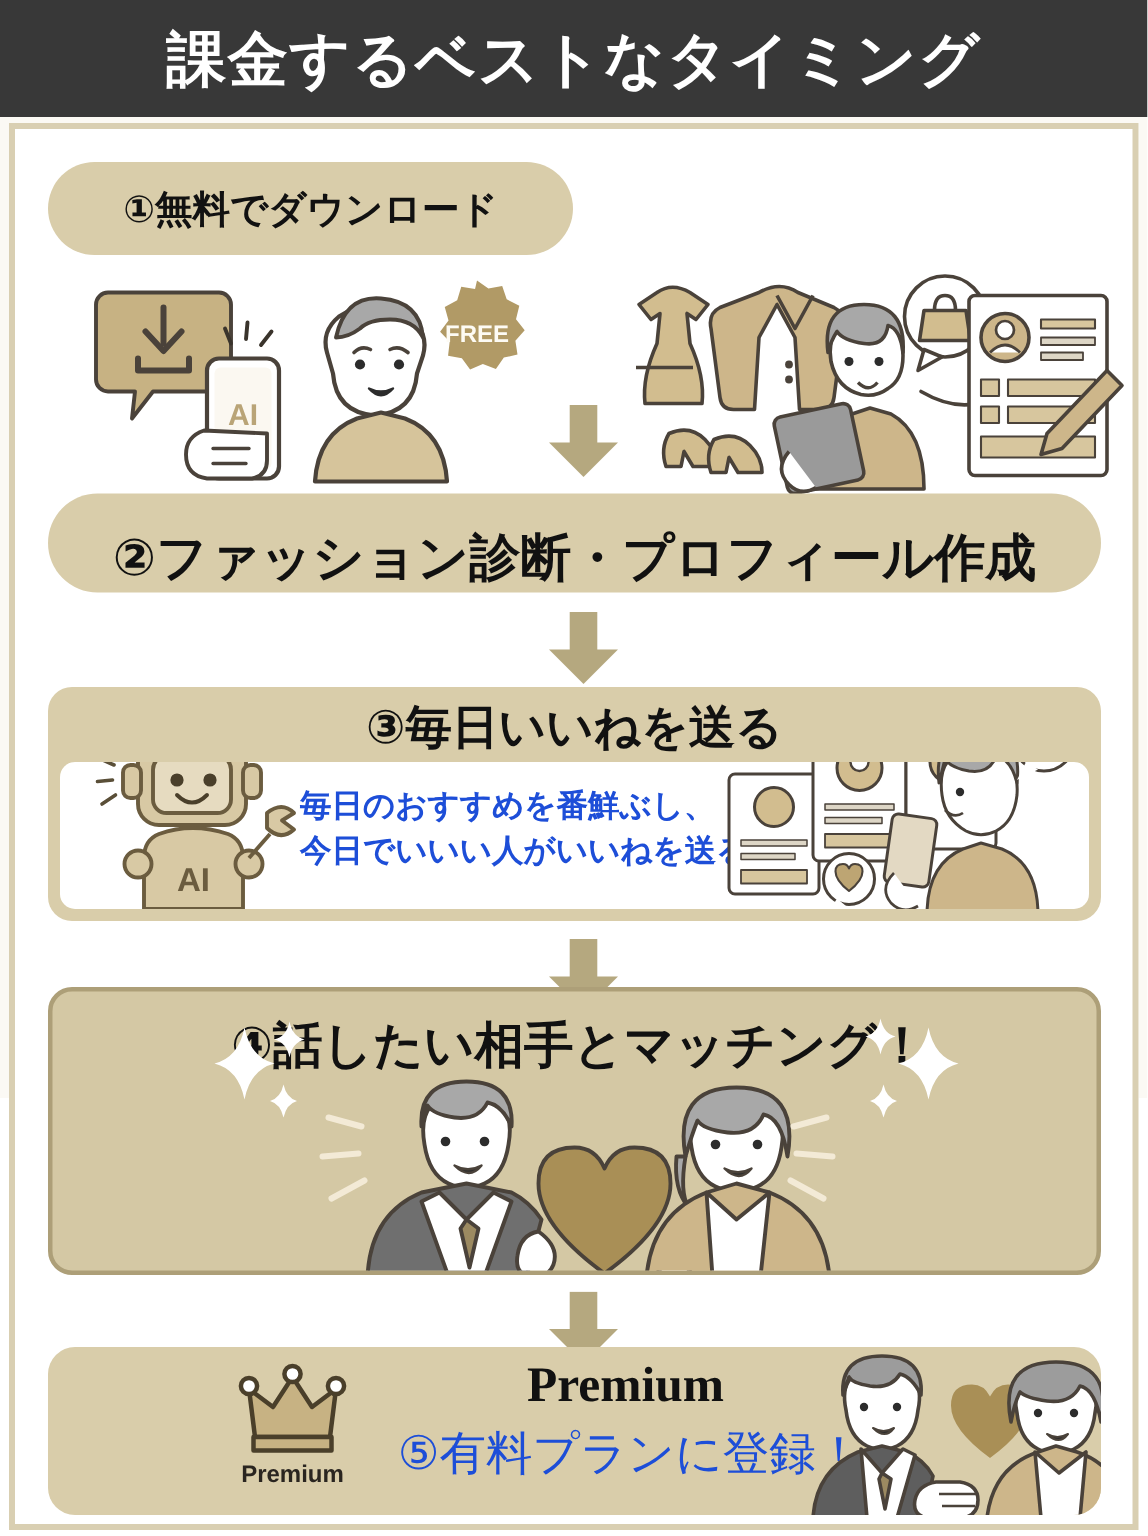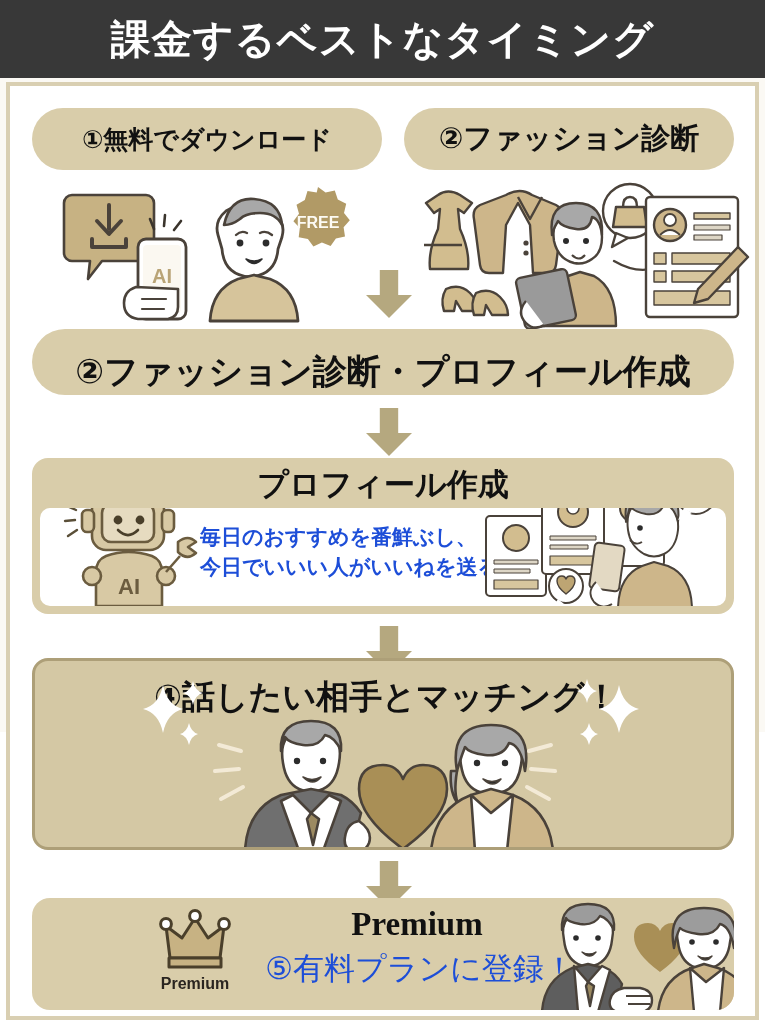--- a/index.html
+++ b/index.html
@@ -163,23 +163,20 @@
 <div id="page">
 
   <div class="titlebar">
     <div class="title">課金するベストなタイミング</div>
   </div>
 
   <div class="frame">
 
     <div class="pill" id="pill-a">
       <span class="ptext">①無料でダウンロード</span>
-    </div>
-    <div class="pill" id="pill-b">
-      <span class="ptext">②ファッション診断</span>
     </div>
 
     <div class="illo" id="illo-a">
       <svg width="320" height="140" viewBox="0 0 320 140">
 
         <g stroke="#4a423a" stroke-width="2.6" fill="#c7b283" stroke-linejoin="round">
           <path d="M22 14 h74 a8 8 0 0 1 8 8 v50 a8 8 0 0 1 -8 8 h-44 l-14 18 l2 -18 h-18 a8 8 0 0 1 -8 -8 v-50 a8 8 0 0 1 8 -8 z"></path>
         </g>
         <g stroke="#4a423a" stroke-width="4" fill="none" stroke-linecap="round" stroke-linejoin="round">
           <path d="M59 24 v24"></path>
@@ -294,21 +291,21 @@
 
     <div class="arrow" id="arrow1"></div>
 
     <div class="pill" id="banner2">
       <span class="ptext">②ファッション診断・プロフィール作成</span>
     </div>
 
     <div class="arrow" id="arrow2"></div>
 
     <div id="sec3">
-      <div class="sec-title">プロフィール作成</div>
+      <div class="sec-title">③毎日いいねを送る</div>
       <div class="inner-panel">
         <div class="body-text">毎日のおすすめを番鮮ぶし、
 今日でいいい人がいいねを送る</div>
 
         <svg style="position:absolute; left:26px; top:-44px;" width="130" height="142" viewBox="0 0 130 142">
           <g stroke="#6b5c3f" stroke-width="2.6" fill="#d8c9a4" stroke-linejoin="round">
             <circle cx="62" cy="10" r="7" fill="#ffffff"></circle>
             <path d="M62 17 v12" fill="none"></path>
             <rect x="26" y="30" width="72" height="56" rx="14"></rect>
             <rect x="16" y="46" width="12" height="22" rx="5"></rect>

